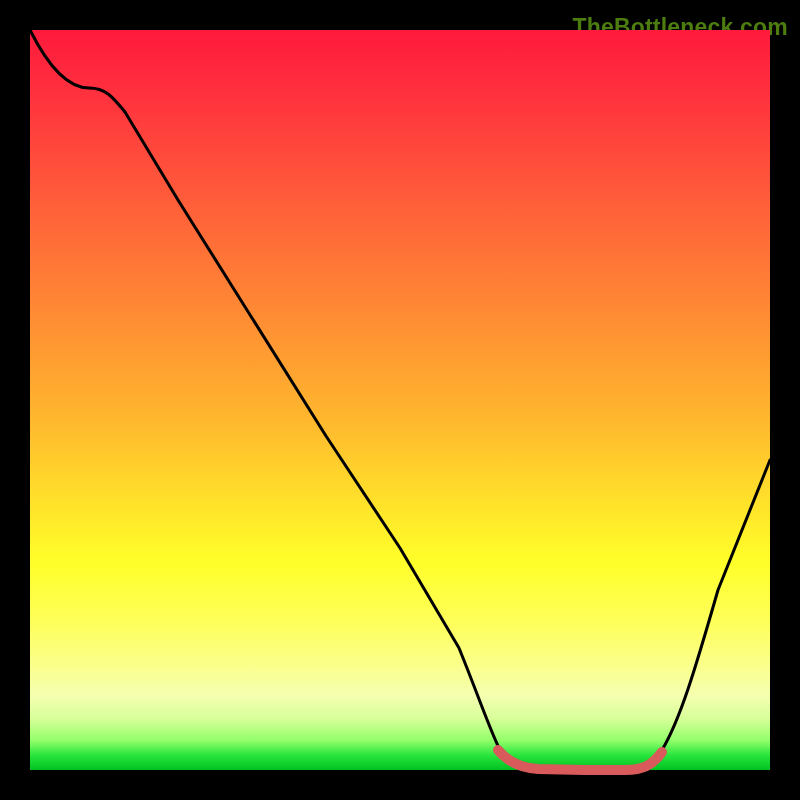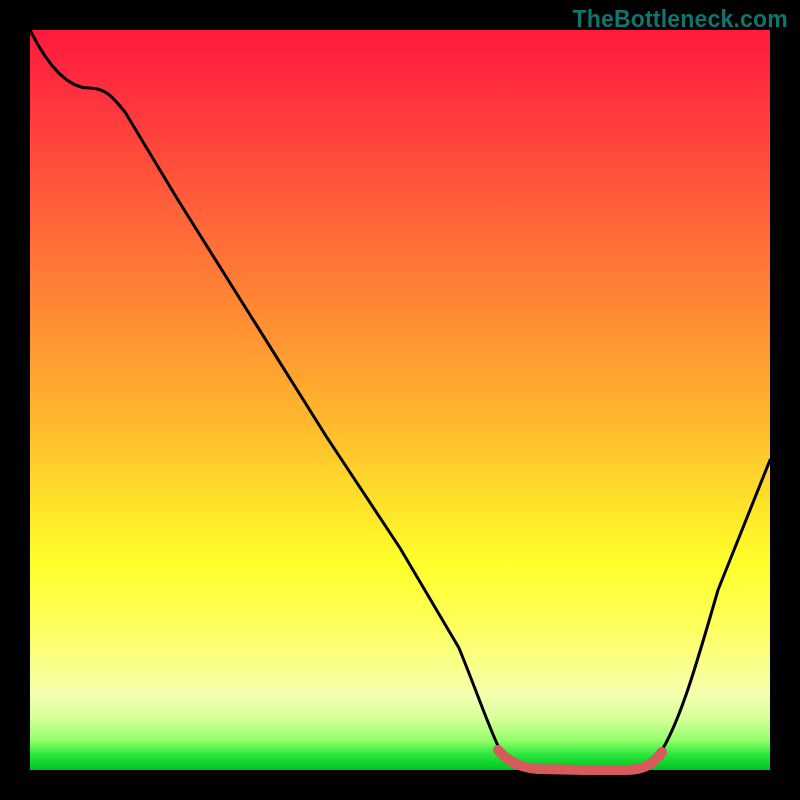--- a/index.html
+++ b/index.html
@@ -37,23 +37,23 @@
       #faff8c 86%,
       #f4ffb0 90%,
       #d8ff9a 93%,
       #93ff6a 96%,
       #28e53c 98%,
       #00c221 100%
     );
   }
   .watermark {
     position: absolute;
-    top: 6px;
+    top: 14px;
     right: 12px;
-    color: #0f766e;
+    color: #4d7c0f;
     font-size: 23px;
     font-weight: 600;
     letter-spacing: 0.2px;
     user-select: none;
   }
   svg.curve {
     position: absolute;
     left: 0; top: 0;
     width: 740px;
     height: 740px;

